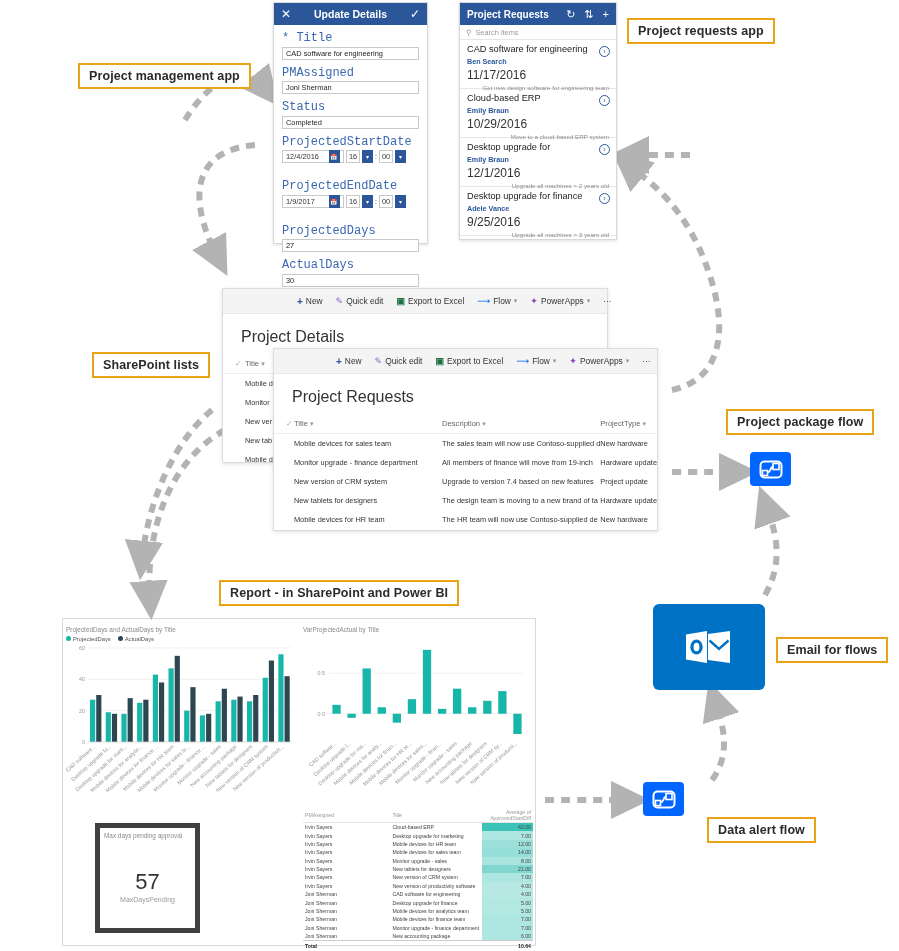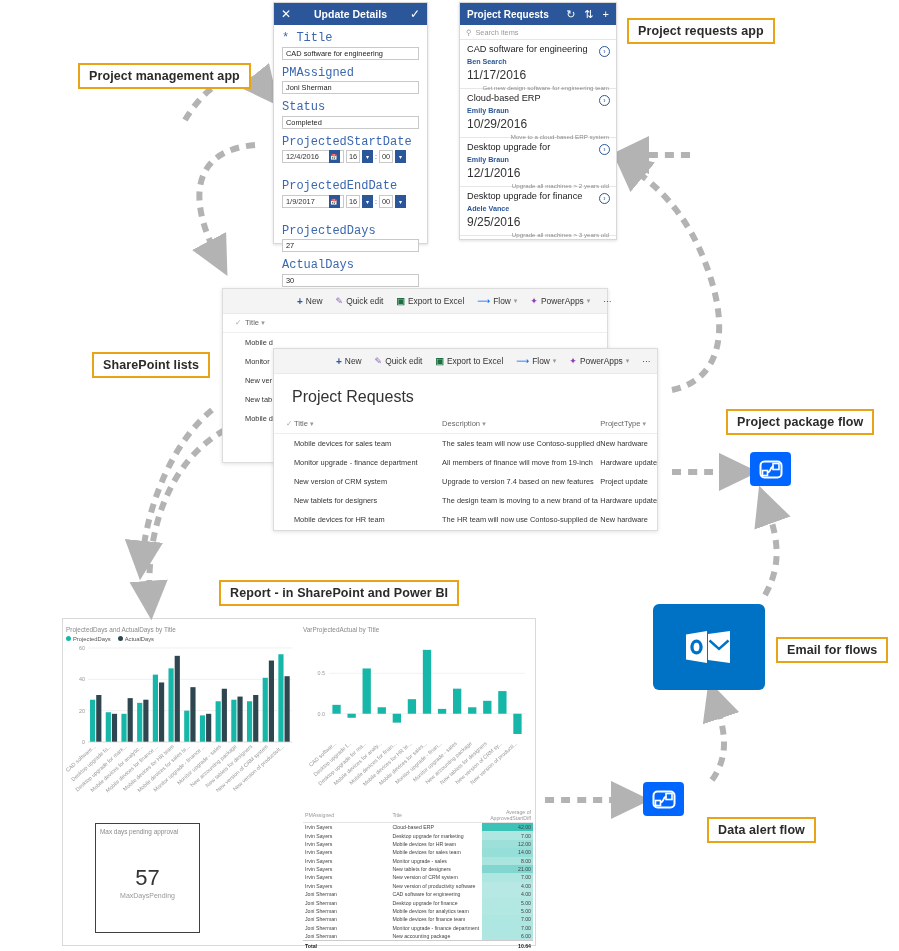--- a/index.html
+++ b/index.html
@@ -133,21 +133,21 @@
 
   
   #report {
     left:62px; top:618px; width:474px; height:328px;
     background:#fff; border:1px solid #d9d9d9;
   }
   .viz { position:absolute; background:#fff; }
   .viz-title { font-size:6.4px; color:#8a8a8a; }
   #viz-bars { left:66px; top:626px; width:230px; height:180px; }
   #viz-var  { left:303px; top:626px; width:228px; height:175px; }
-  #viz-card { left:95px; top:823px; width:105px; height:110px; border:1px solid #404040; }
+  #viz-card { left:95px; top:823px; width:105px; height:110px; border:5px solid #404040; }
   #viz-table{ left:303px; top:808px; width:230px; height:132px; }
   .legend { display:flex; gap:7px; margin-top:3px; font-size:5.8px; color:#555; }
   .legend .sw { display:inline-block; width:5px; height:5px; border-radius:50%; margin-right:2px; }
   .axlab { font-size:5.4px; fill:#999; }
   .card-num { font-size:22px; color:#333; text-align:center; font-weight:normal; }
   .card-sub { font-size:7px; color:#999; text-align:center; margin-top:1px; }
 
   
   #viz-table table { width:100%; border-collapse:collapse; }
   #viz-table th {
@@ -322,20 +322,21 @@
       </span>
     <span class="cmd">
         <span class="g papp">✦</span>
         <span>PowerApps</span>
         <span class="cdown">▾</span>
       </span>
     <span class="cmd">
         <span>···</span>
       </span>
   </div>
+  <h2>Project Details</h2>
   <table>
     <thead>
         <tr>
       <th class="chk">✓</th>
       <th><span>Title</span> <span class="cdown">▾</span></th>
     </tr>
       </thead>
     <tbody>
       <tr>
           <td class="chk"></td>

